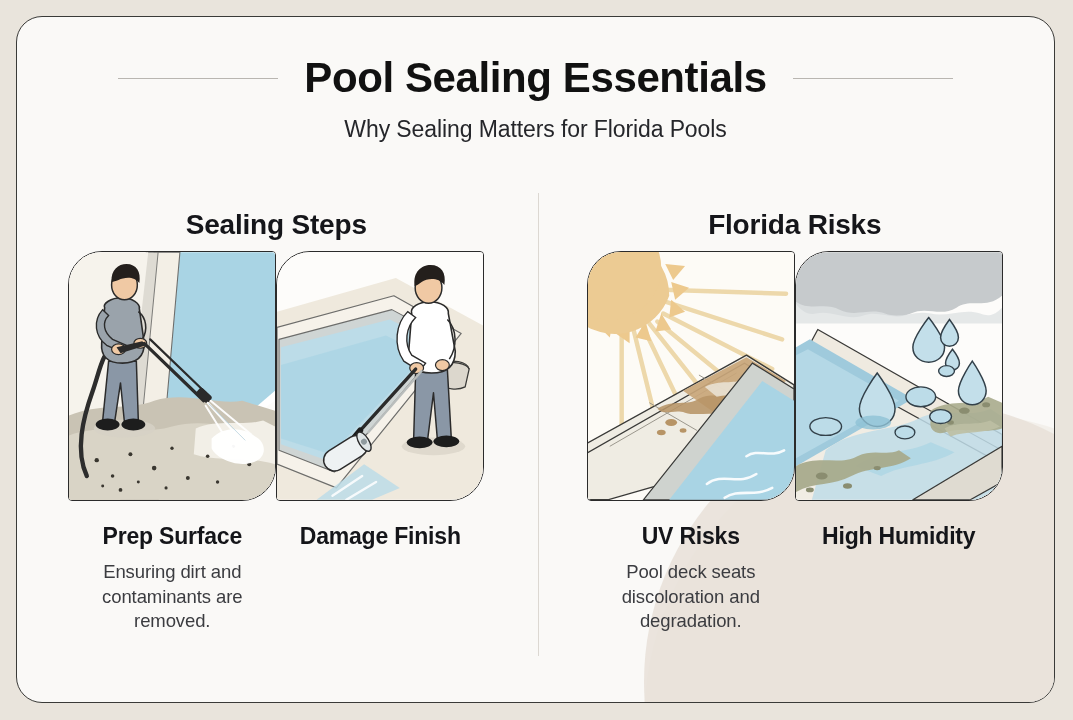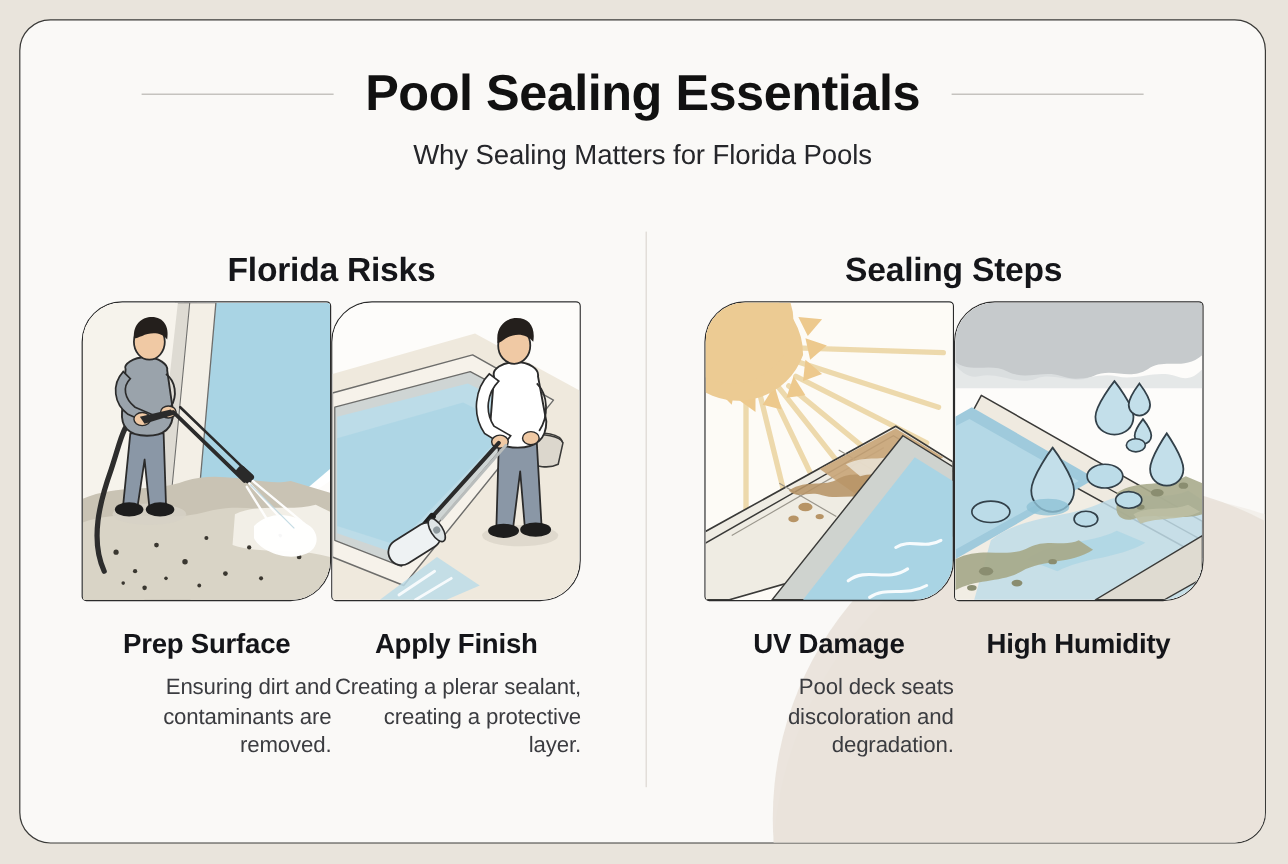--- a/index.html
+++ b/index.html
@@ -158,21 +158,21 @@
   .cell-title {
     margin-top: 22px;
     text-align: center;
     font-size: 23px;
     font-weight: 700;
     color: #141519;
     letter-spacing: -0.2px;
   }
   .cell-desc {
     margin-top: 10px;
-    text-align: right;
+    text-align: center;
     font-size: 18.5px;
     line-height: 1.33;
     color: #3b3c40;
     letter-spacing: -0.1px;
   }
 </style>
 </head>
 <body>
 
 <div id="stage">
@@ -185,22 +185,22 @@
       <div class="header">
         <div class="title-row">
           <div class="rule"></div>
           <div class="title">Pool Sealing Essentials</div>
           <div class="rule"></div>
         </div>
         <div class="subtitle">Why Sealing Matters for Florida Pools</div>
       </div>
 
       <div class="section-heads">
+        <div class="section-head">Sealing Steps</div>
         <div class="section-head">Florida Risks</div>
-        <div class="section-head">Sealing Steps</div>
       </div>
 
       <div class="v-divider"></div>
 
       <div class="columns">
 
         <div class="group">
 
           <div class="cell">
             <div class="thumb">
@@ -324,22 +324,21 @@
                 <path d="M146 120 L92 182" stroke="#b9bdbc" stroke-width="2.4" stroke-linecap="round"></path>
                 <path d="M84 180 L74 192" stroke="#1d1d1d" stroke-width="6" stroke-linecap="round"></path>
 
                 <g transform="rotate(-32 72 200)">
                   <rect x="44" y="190" width="48" height="22" rx="11" fill="#eef2f3" stroke="#2b2b2b" stroke-width="1.5"></rect>
                   <ellipse cx="90" cy="201" rx="5" ry="11" fill="#dfe5e6" stroke="#2b2b2b" stroke-width="1.4"></ellipse>
                   <circle cx="90" cy="201" r="3" fill="#8f9a9e"></circle>
                 </g>
               </svg>
             </div>
-            <div class="cell-title">Apply Finish</div>
-            <div class="cell-desc">Creating a plerar sealant, creating a protective layer.</div>
+            <div class="cell-title">Damage Finish</div>
           </div>
         </div>
 
         <div class="group">
 
           <div class="cell">
             <div class="thumb">
               <svg viewBox="0 0 208 250" xmlns="http://www.w3.org/2000/svg">
                 <rect x="0" y="0" width="208" height="250" fill="#fdfbf6"></rect>
 
@@ -387,21 +386,21 @@
 
                 <path d="M166 112 L208 138 L208 250 L56 250 Z" fill="#cfd3cf" stroke="#3a3a38" stroke-width="1.2"></path>
                 <path d="M176 130 L208 150 L208 250 L82 250 Z" fill="#a9d4e4"></path>
                 <g stroke="#ffffff" stroke-width="2.6" stroke-linecap="round" fill="none" opacity="0.9">
                   <path d="M120 234 C136 222 152 236 170 224"></path>
                   <path d="M138 248 C152 238 168 248 186 238"></path>
                   <path d="M160 206 C172 198 184 208 198 200"></path>
                 </g>
               </svg>
             </div>
-            <div class="cell-title">UV Damage</div>
+            <div class="cell-title">UV Risks</div>
             <div class="cell-desc">Pool deck seats discoloration and degradation.</div>
           </div>
 
           <div class="cell">
             <div class="thumb">
               <svg viewBox="0 0 208 250" xmlns="http://www.w3.org/2000/svg">
                 <rect x="0" y="0" width="208" height="250" fill="#fdfcfa"></rect>
 
                 <path d="M0 0 L208 0 L208 44 C192 58 176 46 162 56 C146 66 132 54 116 62 C98 70 84 58 68 64 C52 70 36 58 20 62 C12 64 4 58 0 52 Z" fill="#c6cacc"></path>
                 <path d="M0 50 C14 60 30 50 44 58 C60 66 74 56 90 62 C106 68 120 58 136 62 C152 66 170 56 186 62 C196 66 202 62 208 56 L208 72 L0 72 Z" fill="#dfe2e3" opacity="0.8"></path>

